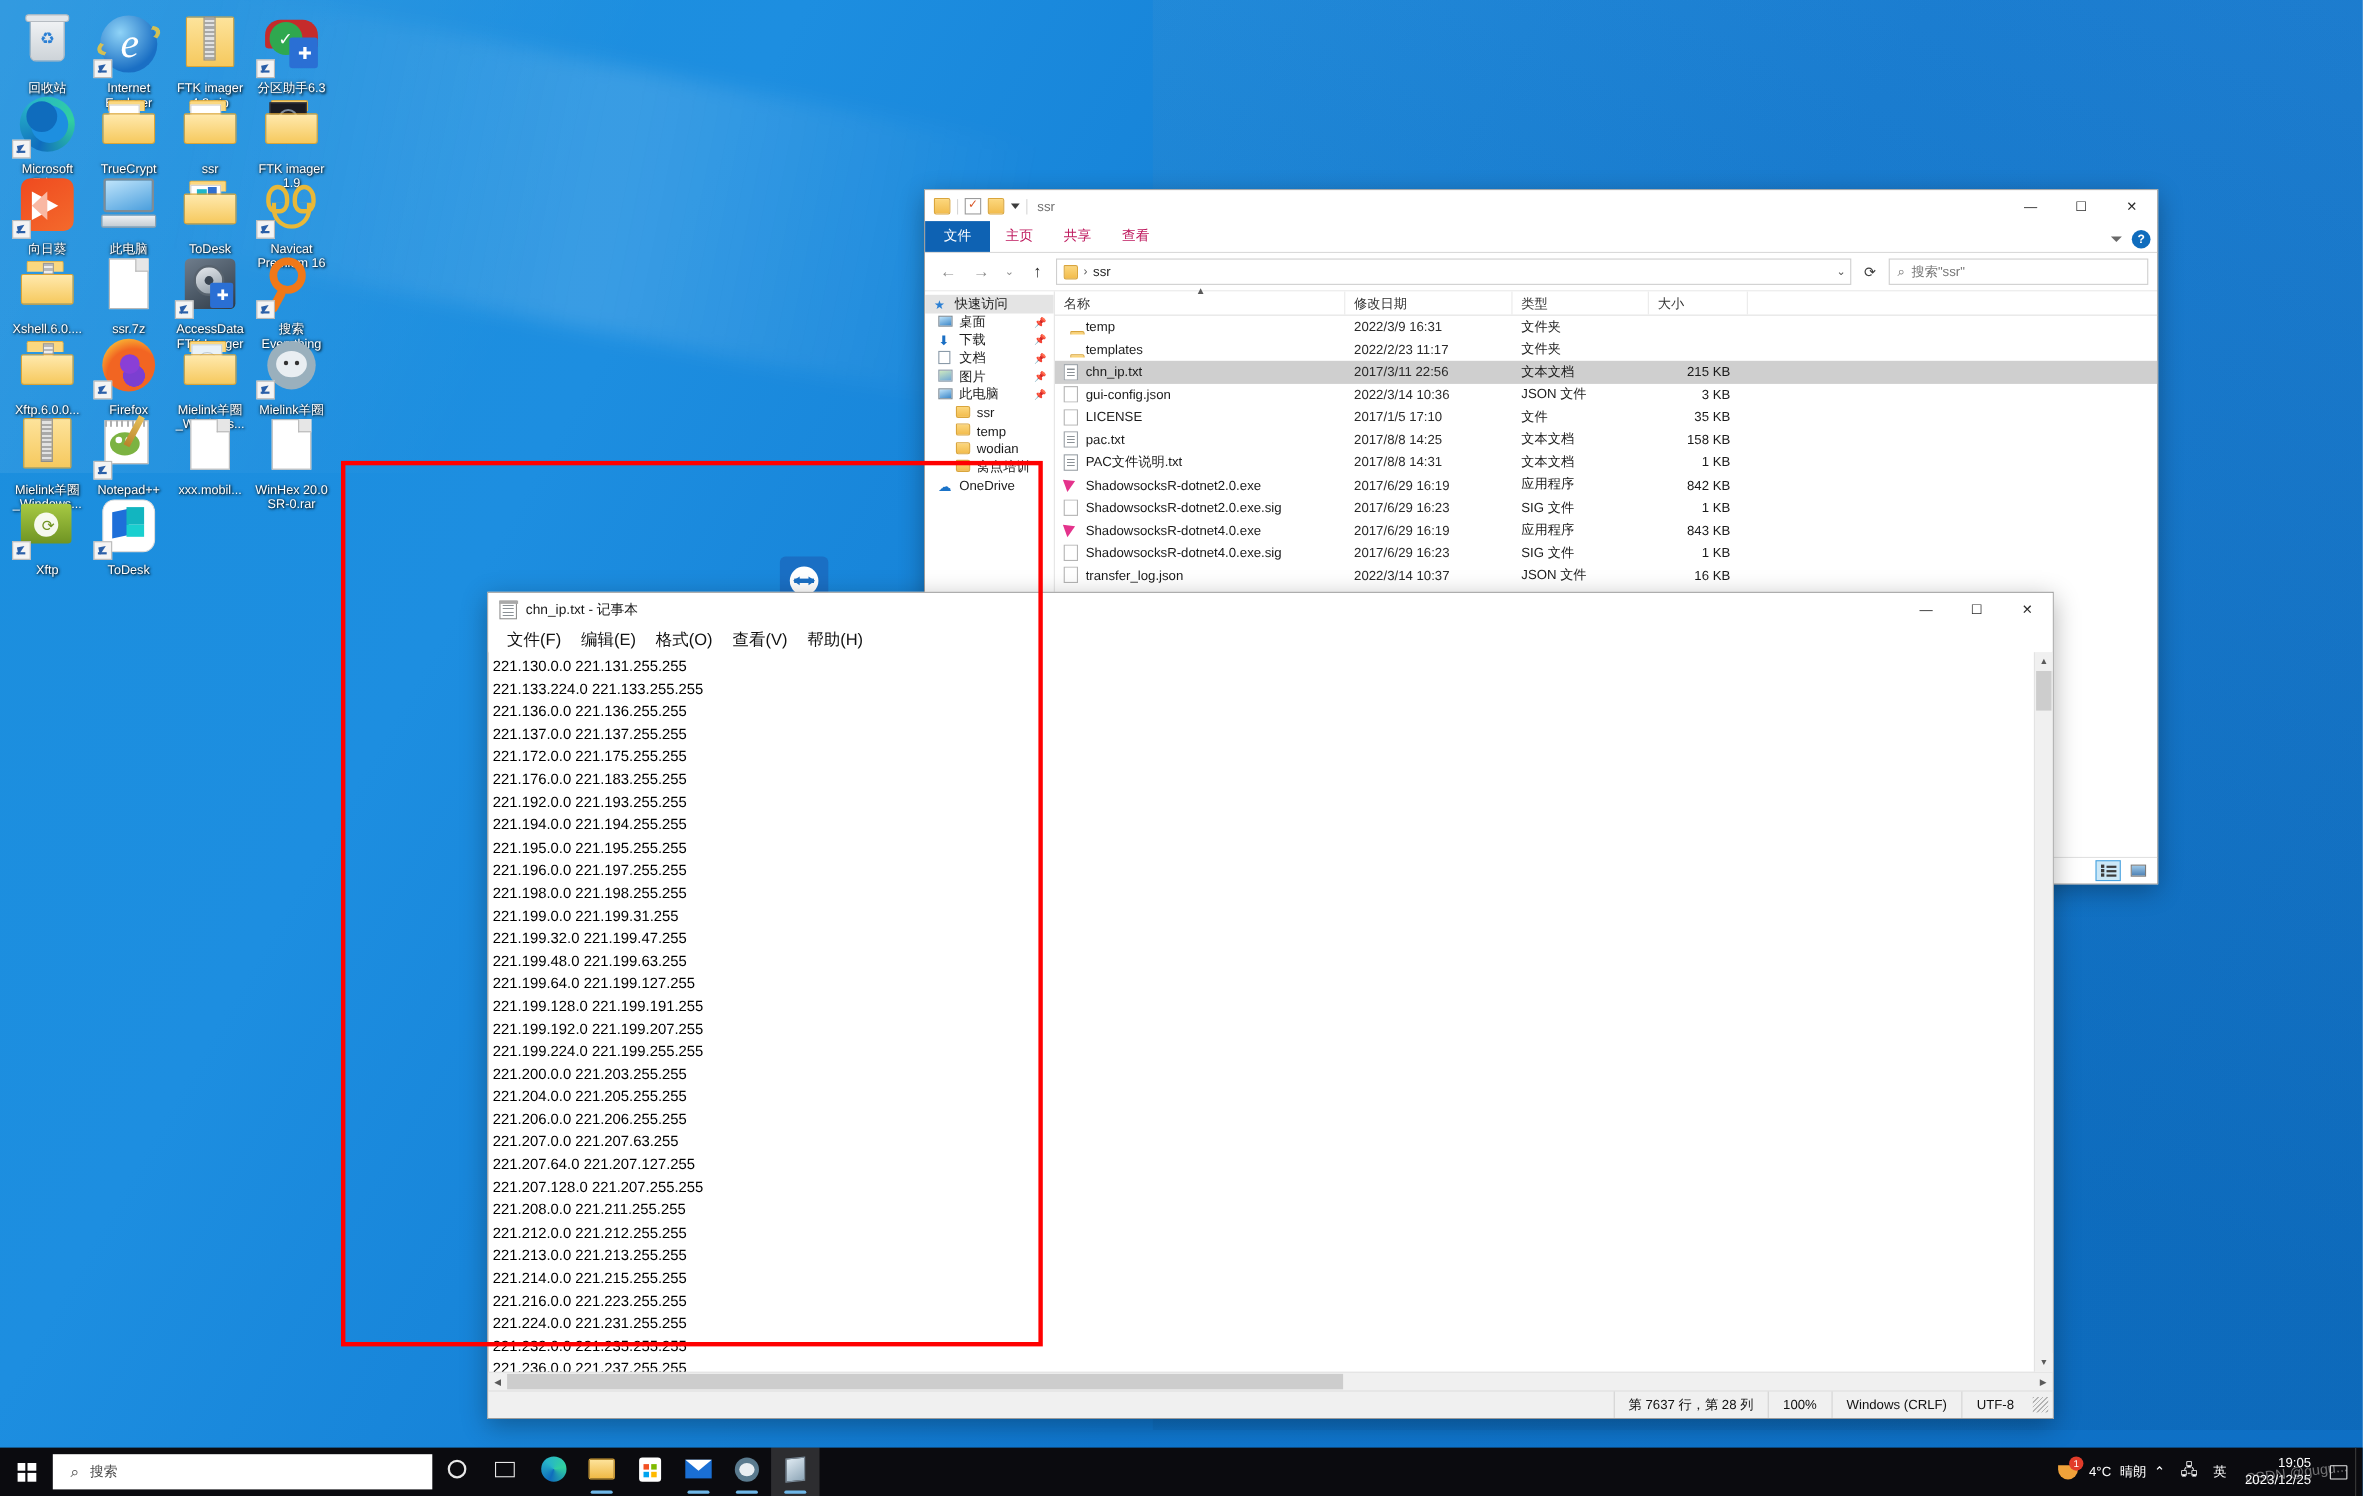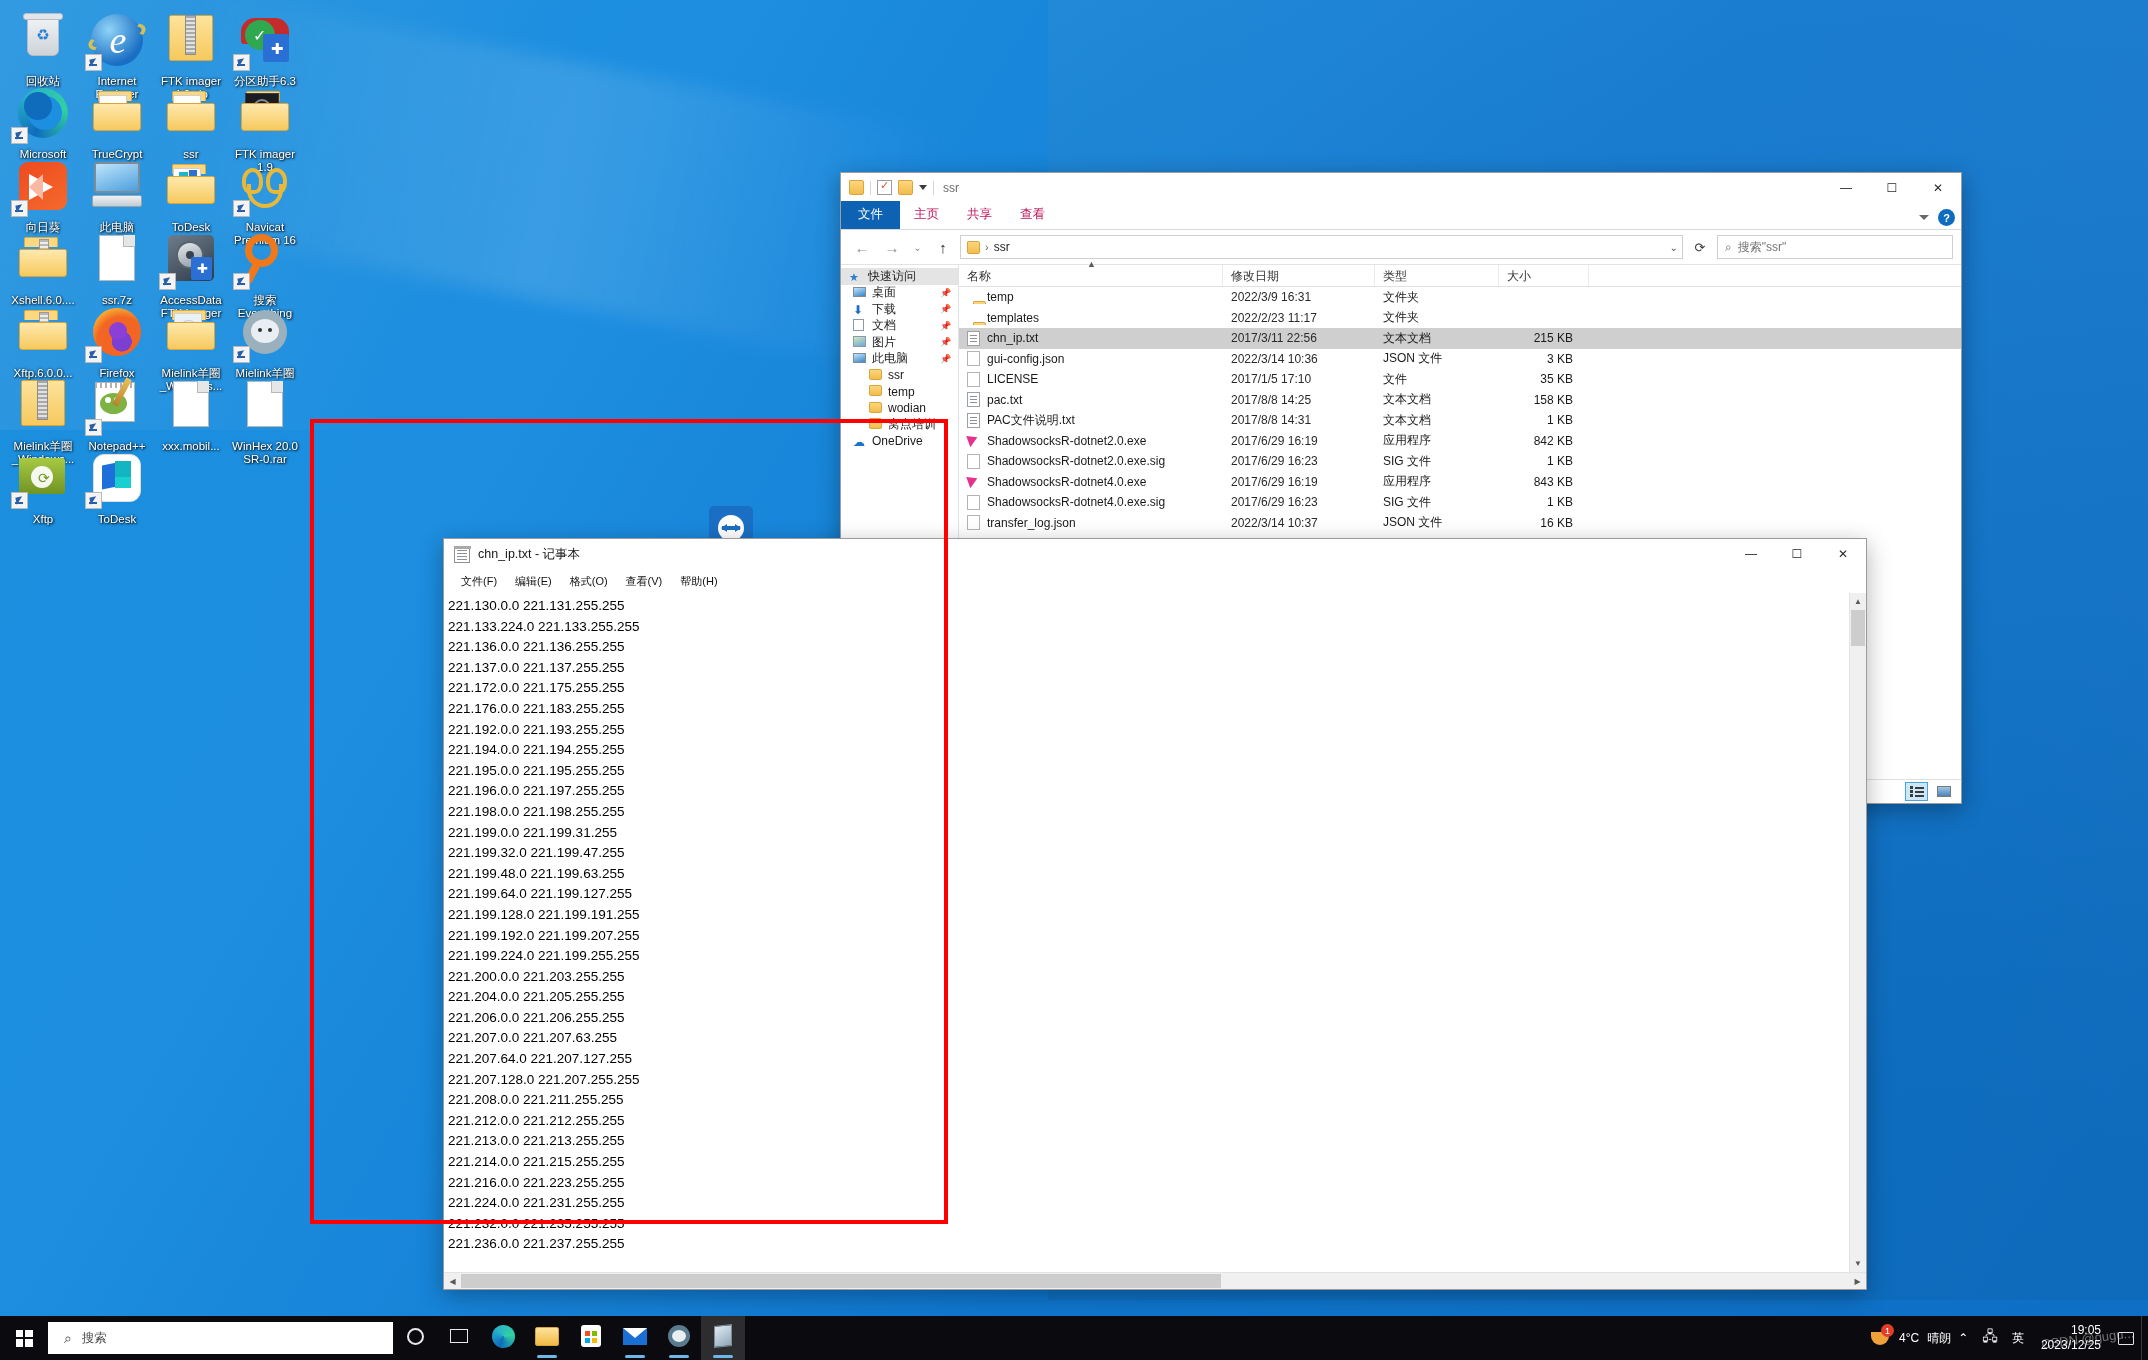--- a/index.html
+++ b/index.html
@@ -152,21 +152,21 @@
     box-shadow:0 6px 22px rgba(0,0,0,.30);
     display:flex; flex-direction:column;
   }
   .np-title { height:31px; display:flex; align-items:center; padding-left:10px; position:relative; background:#fff; }
   .np-title .npico { width:16px;height:17px; background:#fff; border:1px solid #909090; position:relative; margin-right:8px; }
   .np-title .npico:before{ content:""; position:absolute; left:2px; top:3px; right:2px; height:10px;
      background:repeating-linear-gradient(180deg,#8b9196 0 1px, transparent 1px 3px); }
   .np-title .npico:after{ content:""; position:absolute; left:-1px; top:-1px; width:17px; height:3px; background:#a9a9a9;}
   .np-title .t { font-size:12.5px; color:#171717; }
   .np-menu { height:22px; display:flex; align-items:center; padding-left:8px; gap:0px; background:#fff; }
-  .np-menu span { font-size:11px; color:#111; padding:2px 9px; }
+  .np-menu span { font-size:15px; color:#111; padding:2px 9px; }
   .np-text-area { flex:1; display:flex; min-height:0; border-top:1px solid #ffffff; position:relative; }
   .np-text { flex:1; padding:3px 0 0 4px; font-family:Liberation Sans, sans-serif;
              font-size:13.5px; line-height:20.6px; color:#000; overflow:hidden; white-space:pre; }
   .np-vscroll { width:17px; background:#f0f0f0; border-left:1px solid #e3e3e3; position:relative; }
   .sb-arrow { height:17px; display:flex; align-items:center; justify-content:center; font-size:8px; color:#5a5a5a; background:#f0f0f0; }
   .sb-arrow.bottom { position:absolute; bottom:0; left:0; right:0; }
   .sb-thumb { position:absolute; left:1px; right:1px; top:17px; height:36px; background:#cdcdcd; }
   .np-hscrollwrap { height:17px; background:#f0f0f0; border-top:1px solid #e3e3e3; display:flex; }
   .hs-arrow { width:17px; display:flex; align-items:center; justify-content:center; font-size:8px; color:#5a5a5a; }
   .hs-track { flex:1; position:relative; }
@@ -744,20 +744,27 @@
       <div class="sb-arrow bottom">▼</div>
     </div>
   </div>
   <div class="np-hscrollwrap">
     <div class="hs-arrow">◀</div>
     <div class="hs-track">
       <div class="hs-thumb"></div>
     </div>
     <div class="hs-arrow">▶</div>
   </div>
+  <div class="np-status">
+    <div class="cell">第 7637 行，第 28 列</div>
+    <div class="cell">100%</div>
+    <div class="cell">Windows (CRLF)</div>
+    <div class="cell">UTF-8</div>
+    <div class="grip"></div>
+  </div>
 </div>
 
 <div id="red-annotation"></div>
 
 <div id="taskbar">
   <div class="start-btn">
     <div class="win-logo">
         <i></i>
         <i></i>
         <i></i>

